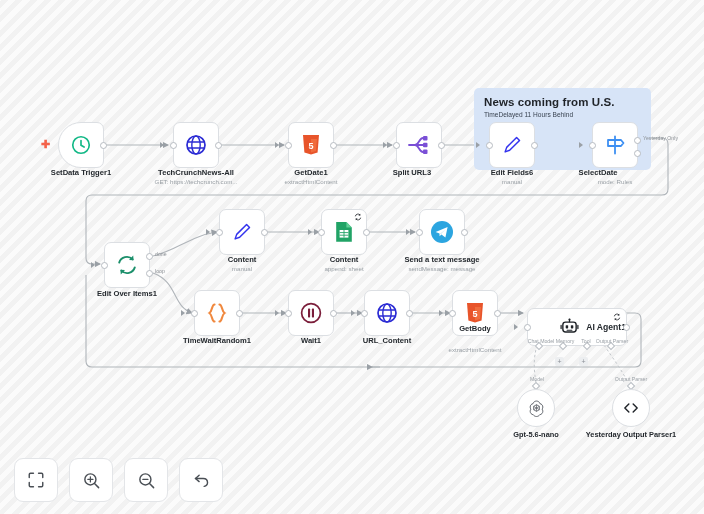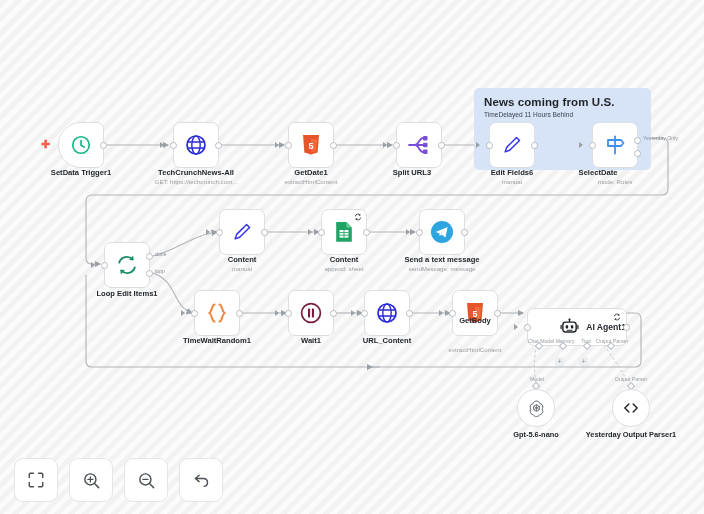--- a/index.html
+++ b/index.html
@@ -324,21 +324,21 @@
       <path d="M5.8 21.4 L5.4 16.8 L10 17" fill="#1b8f6a"></path>
     </svg>
     <span class="port in">
         <span class="arrowhead"></span>
       </span>
     <span class="port" style="right:-4px; top:10px; margin-top:0;"></span>
     <span class="port" style="right:-4px; top:27px; margin-top:0;"></span>
   </div>
   <div class="port-label" style="left:155px; top:251px;">done</div>
   <div class="port-label" style="left:155px; top:268px;">loop</div>
-  <div class="node-caption" style="left:127px; top:289px;">Loop Edit Items1</div>
+  <div class="node-caption" style="left:127px; top:289px;">Edit Over Items1</div>
 
   <div class="node" style="left:219px; top:209px;">
     <svg width="22" height="22" viewBox="0 0 24 24">
       <path d="M4.5 19.5 L6.2 14.6 L17 3.8 L20.2 7 L9.4 17.8 Z" fill="none" stroke="#3333ee" stroke-width="1.6" stroke-linejoin="round"></path>
     </svg>
     <span class="port in">
         <span class="arrowhead"></span>
       </span>
     <span class="port out"></span>
   </div>
@@ -422,21 +422,21 @@
     <svg width="20" height="22" viewBox="0 0 20 22">
       <path d="M2 1 H18 L16.6 18.4 L10 20.6 L3.4 18.4 Z" fill="#e8542a"></path>
       <path d="M10 3.2 V18.6 L15 17 L16 5 H10 Z" fill="#f06c3c"></path>
       <text x="10" y="15" font-size="9" font-weight="bold" fill="#fff" text-anchor="middle" font-family="Liberation Sans, sans-serif">5</text>
     </svg>
     <span class="port in">
         <span class="arrowhead"></span>
       </span>
     <span class="port out"></span>
   </div>
-  <div class="node-caption" style="left:475px; top:316px;">GetBody</div>
+  <div class="node-caption" style="left:475px; top:324px;">GetBody</div>
   <div class="node-sub" style="left:475px; top:346px;">extractHtmlContent</div>
 
   <div class="node wide" style="left:527px; top:308px;justify-content:flex-end;">
     <svg width="19" height="19" viewBox="0 0 24 24">
       <path d="M12 1.8 V4.6" stroke="#1f2328" stroke-width="1.6" stroke-linecap="round"></path>
       <circle cx="12" cy="1.8" r="1.3" fill="#1f2328"></circle>
       <rect x="3.6" y="5.2" width="16.8" height="12.4" rx="3.4" fill="none" stroke="#1f2328" stroke-width="1.8"></rect>
       <rect x="7.2" y="9" width="3.1" height="4.2" rx="0.9" fill="#1f2328"></rect>
       <rect x="13.7" y="9" width="3.1" height="4.2" rx="0.9" fill="#1f2328"></rect>
       <path d="M1.4 9.4 V13.4 M22.6 9.4 V13.4" stroke="#1f2328" stroke-width="1.6" stroke-linecap="round"></path>

